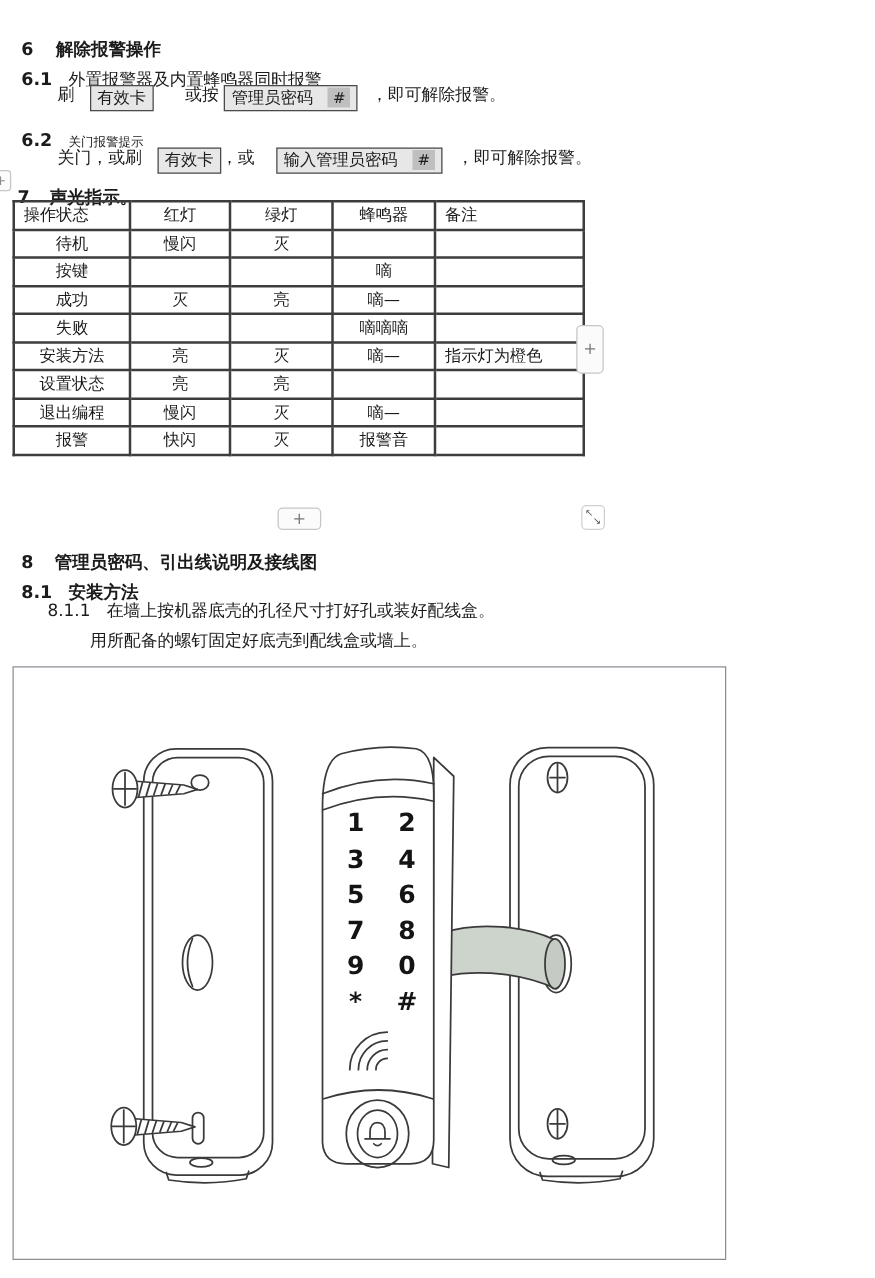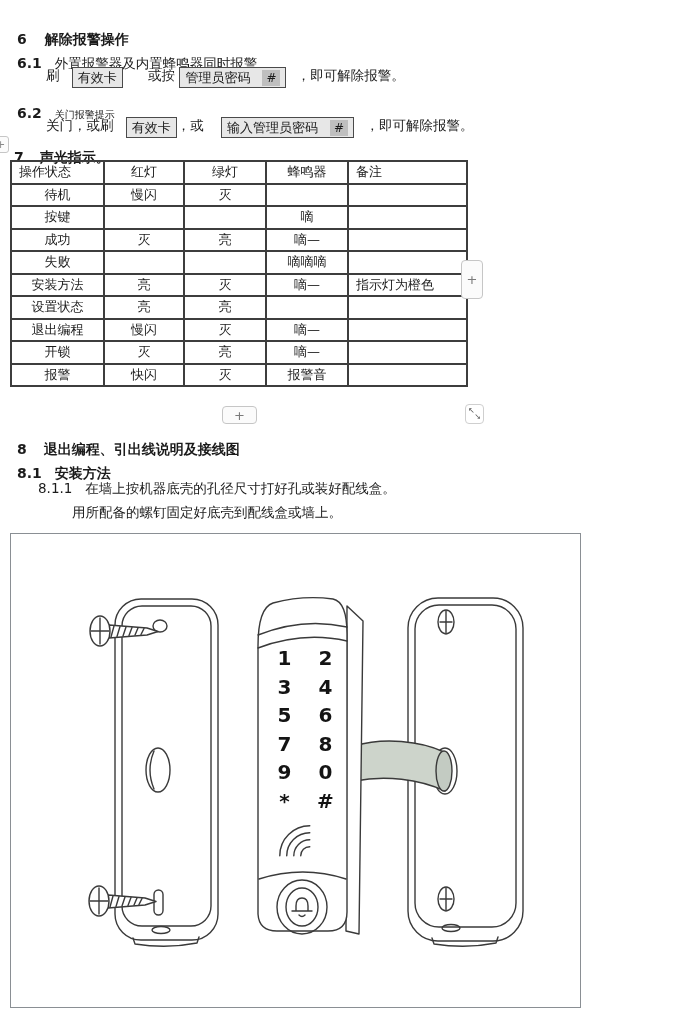--- a/index.html
+++ b/index.html
@@ -158,27 +158,20 @@
         <td></td>
       </tr>
       <tr>
         <td>退出编程</td>
         <td>慢闪</td>
         <td>灭</td>
         <td>嘀—</td>
         <td></td>
       </tr>
       <tr>
-        <td>开锁</td>
-        <td>灭</td>
-        <td>亮</td>
-        <td>嘀—</td>
-        <td></td>
-      </tr>
-      <tr>
         <td>报警</td>
         <td>快闪</td>
         <td>灭</td>
         <td>报警音</td>
         <td></td>
       </tr>
     </tbody>
 </table>
 
 <div class="plusbtn" style="left:461px;top:260px;width:22px;height:39px;">
@@ -186,21 +179,21 @@
 </div>
 <div class="plusbtn" style="left:222px;top:406px;width:35px;height:18px;">
   <span>+</span>
 </div>
 <div class="resizer" style="left:465px;top:404px;">
   <span class="nw">↖</span>
   <span class="se">↘</span>
 </div>
 
 <div class="abs h" style="left:17px;top:431px;">
-  <span class="hn">8</span><span style="display:inline-block;width:17px;"></span><span>退出编程、引出线说明及接线图</span>
+  <span class="hn">8</span><span style="display:inline-block;width:17px;"></span><span>管理员密码、引出线说明及接线图</span>
 </div>
 <div class="abs h" style="left:17px;top:455px;">
   <span class="hn">8.1</span><span style="display:inline-block;width:13px;"></span><span>安装方法</span>
 </div>
 <div class="abs bodyline" style="left:14px;top:480px;margin-left:24px;">
   <span class="num-reg" style="font-weight:normal;">8.1.1</span><span style="display:inline-block;width:13px;"></span><span>在墙上按机器底壳的孔径尺寸打好孔或装好配线盒。</span>
 </div>
 <div class="abs bodyline" style="left:72px;top:504px;">用所配备的螺钉固定好底壳到配线盒或墙上。</div>
 
 <div class="diagram">

